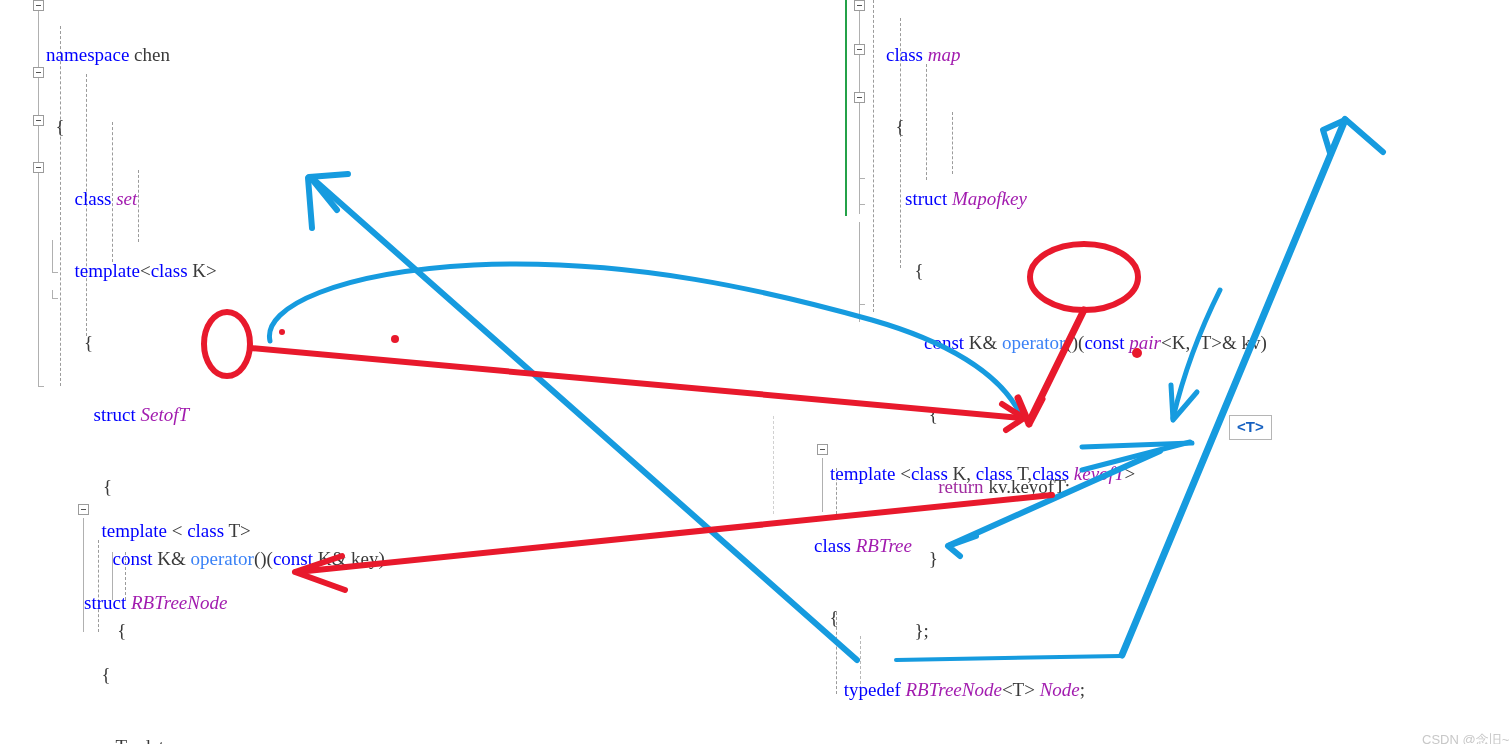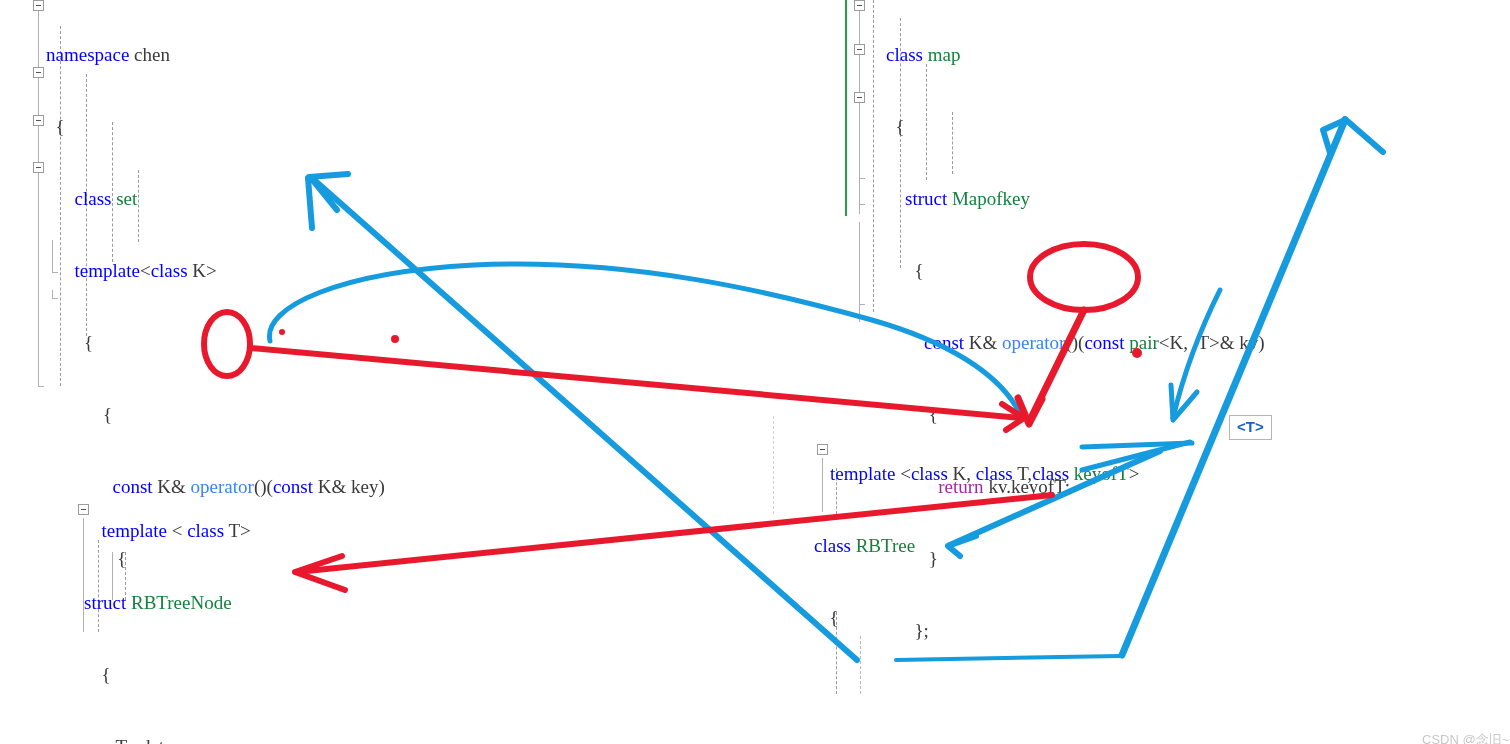--- a/index.html
+++ b/index.html
@@ -18,21 +18,21 @@
     font-family:"Liberation Serif", serif;
     font-size:19px;
     line-height:24px;
     white-space:pre;
     color:#2b2b2b;
   }
   .ln{height:24px;white-space:pre;}
 
   
   .kw   {color:#0000ff;}            
-  .cls  {color:#15803d;}            
+  .cls  {color:#a21caf;font-style:italic;}            
   .ret  {color:#a02ba0;}            
   .op   {color:#3a3a3a;}            
   .id   {color:#3a3a3a;}            
   .blue {color:#3b82f6;}
 
   
   .guide{position:absolute;border-left:1px dashed #9b9b9b;}
   .solidguide{position:absolute;border-left:1px solid #b0b0b0;}
   .greenbar{position:absolute;width:2px;background:#24a148;}
   .foldbox{
@@ -115,20 +115,21 @@
   <div class="guide" style="left:824px;top:468px;height:46px;"></div>
   <div class="guide" style="left:824px;top:612px;height:82px;"></div>
   <div class="guide" style="left:848px;top:636px;height:58px;opacity:.7;"></div>
 
   <div class="code" style="left:34px;top:-5px;">
     <div class="ln"><span class="kw">namespace</span> <span class="id">chen</span></div>
     <div class="ln"><span class="op">  {</span></div>
     <div class="ln"><span class="op">      </span><span class="kw">class</span> <span class="cls">set</span></div>
     <div class="ln"><span class="op">      </span><span class="kw">template</span><span class="op">&lt;</span><span class="kw">class</span> <span class="id">K</span><span class="op">&gt;</span></div>
     <div class="ln"><span class="op">        {</span></div>
+    <div class="ln"><span class="op">          </span><span class="kw">struct</span> <span class="cls">SetofT</span></div>
     <div class="ln"><span class="op">            {</span></div>
     <div class="ln"><span class="op">              </span><span class="kw">const</span> <span class="id">K&amp;</span> <span class="blue">operator</span><span class="op">()(</span><span class="kw">const</span> <span class="id">K&amp; key</span><span class="op">)</span></div>
     <div class="ln"><span class="op">               {</span></div>
     
     
     
     
     
     
     
@@ -156,20 +157,21 @@
     <div class="ln"><span class="op">  </span><span class="kw">template</span> <span class="op">&lt;</span> <span class="kw">class</span> <span class="id">T</span><span class="op">&gt;</span></div>
     <div class="ln" style="margin-left:-8px;"><span class="kw">struct</span> <span class="cls">RBTreeNode</span></div>
     <div class="ln"><span class="op">  {</span></div>
     <div class="ln"><span class="op">     </span><span class="id">T </span><span class="id">_data;</span></div>
   </div>
 
   <div class="code" style="left:818px;top:414px;">
     <div class="ln"><span class="kw">template</span> <span class="op">&lt;</span><span class="kw">class</span> <span class="id">K,</span> <span class="kw">class</span> <span class="id">T,</span><span class="kw">class</span> <span class="cls">keyofT</span><span class="op">&gt;</span></div>
     <div class="ln" style="margin-left:-16px;"><span class="kw">class</span> <span class="cls">RBTree</span></div>
     <div class="ln" style="margin-left:-10px;"><span class="op">  {</span></div>
+    <div class="ln" style="margin-left:-10px;"><span class="op">     </span><span class="kw">typedef</span> <span class="cls">RBTreeNode</span><span class="op">&lt;</span><span class="id">T</span><span class="op">&gt; </span><span class="cls">Node</span><span class="op">;</span></div>
     
     
     
     
     
     
     
     
   </div>
 

